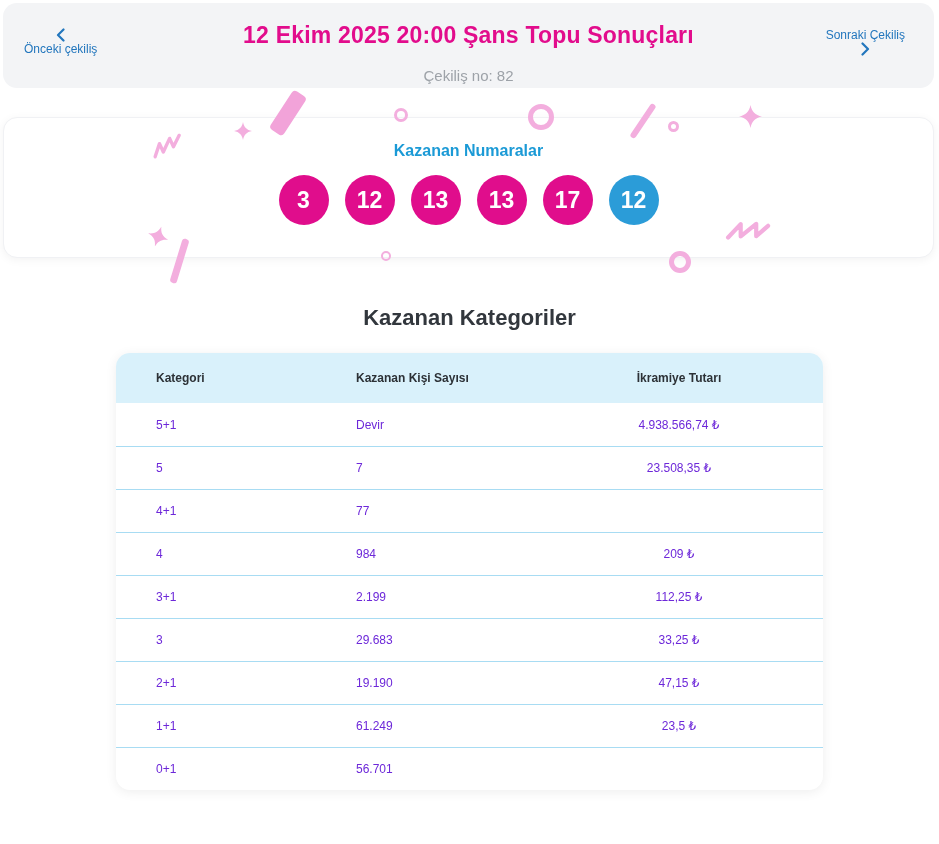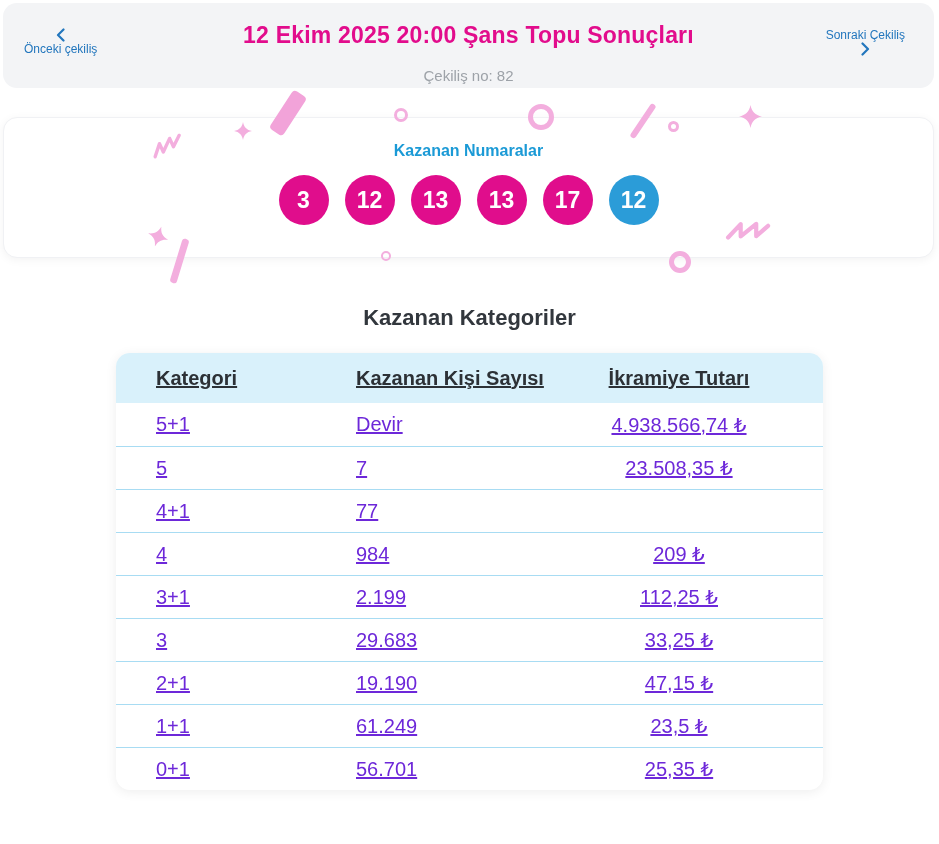--- a/index.html
+++ b/index.html
@@ -99,22 +99,21 @@
     margin: 22px auto 0;
     background: #ffffff;
     border-radius: 14px;
     overflow: hidden;
     box-shadow: 0 2px 12px rgba(0,0,0,0.07);
   }
   .thead, .trow {
     display: grid;
     grid-template-columns: 240px 1fr 240px;
     align-items: center;
-    font-size: 20px;
-    text-decoration: underline;
+    font-size: 12px;
   }
   .thead {
     height: 50px;
     background: #d9f1fb;
     color: #2c3136;
     font-weight: bold;
   }
   .trow {
     height: 43px;
     color: #6d28d9;
@@ -239,16 +238,15 @@
       <div class="c-right">47,15 ₺</div>
     </div>
     <div class="trow">
       <div class="c-left">1+1</div>
       <div class="c-mid">61.249</div>
       <div class="c-right">23,5 ₺</div>
     </div>
     <div class="trow">
       <div class="c-left">0+1</div>
       <div class="c-mid">56.701</div>
-      <div class="c-right">25,35 ₺</div>
     </div>
   </div>
 </div>
 
 </body></html>

